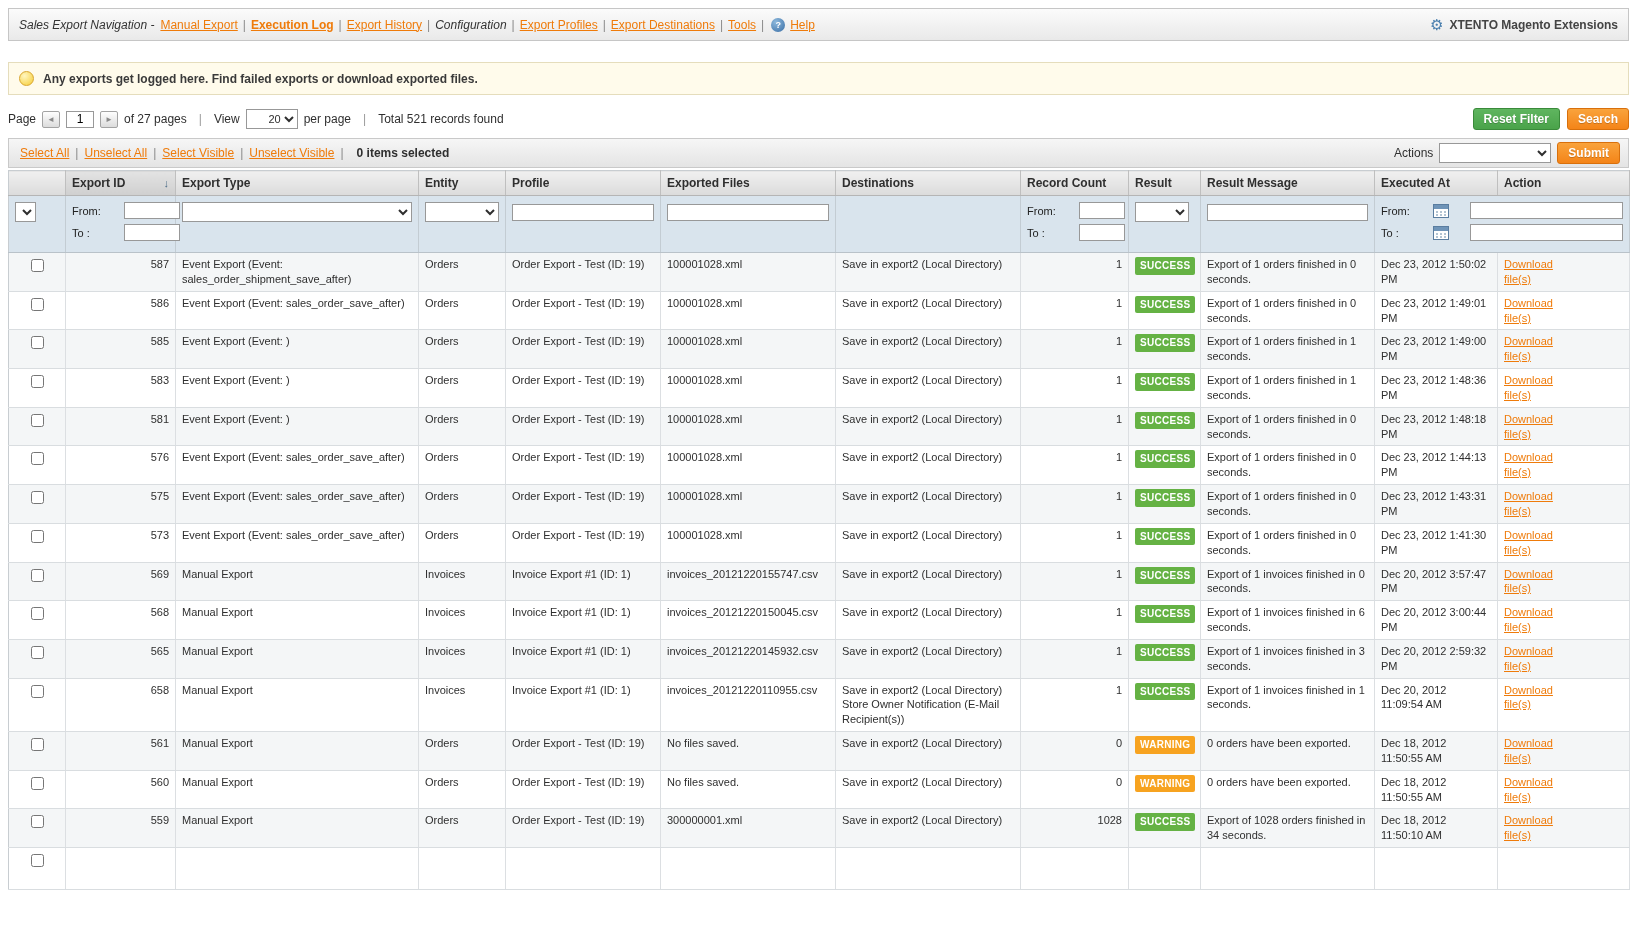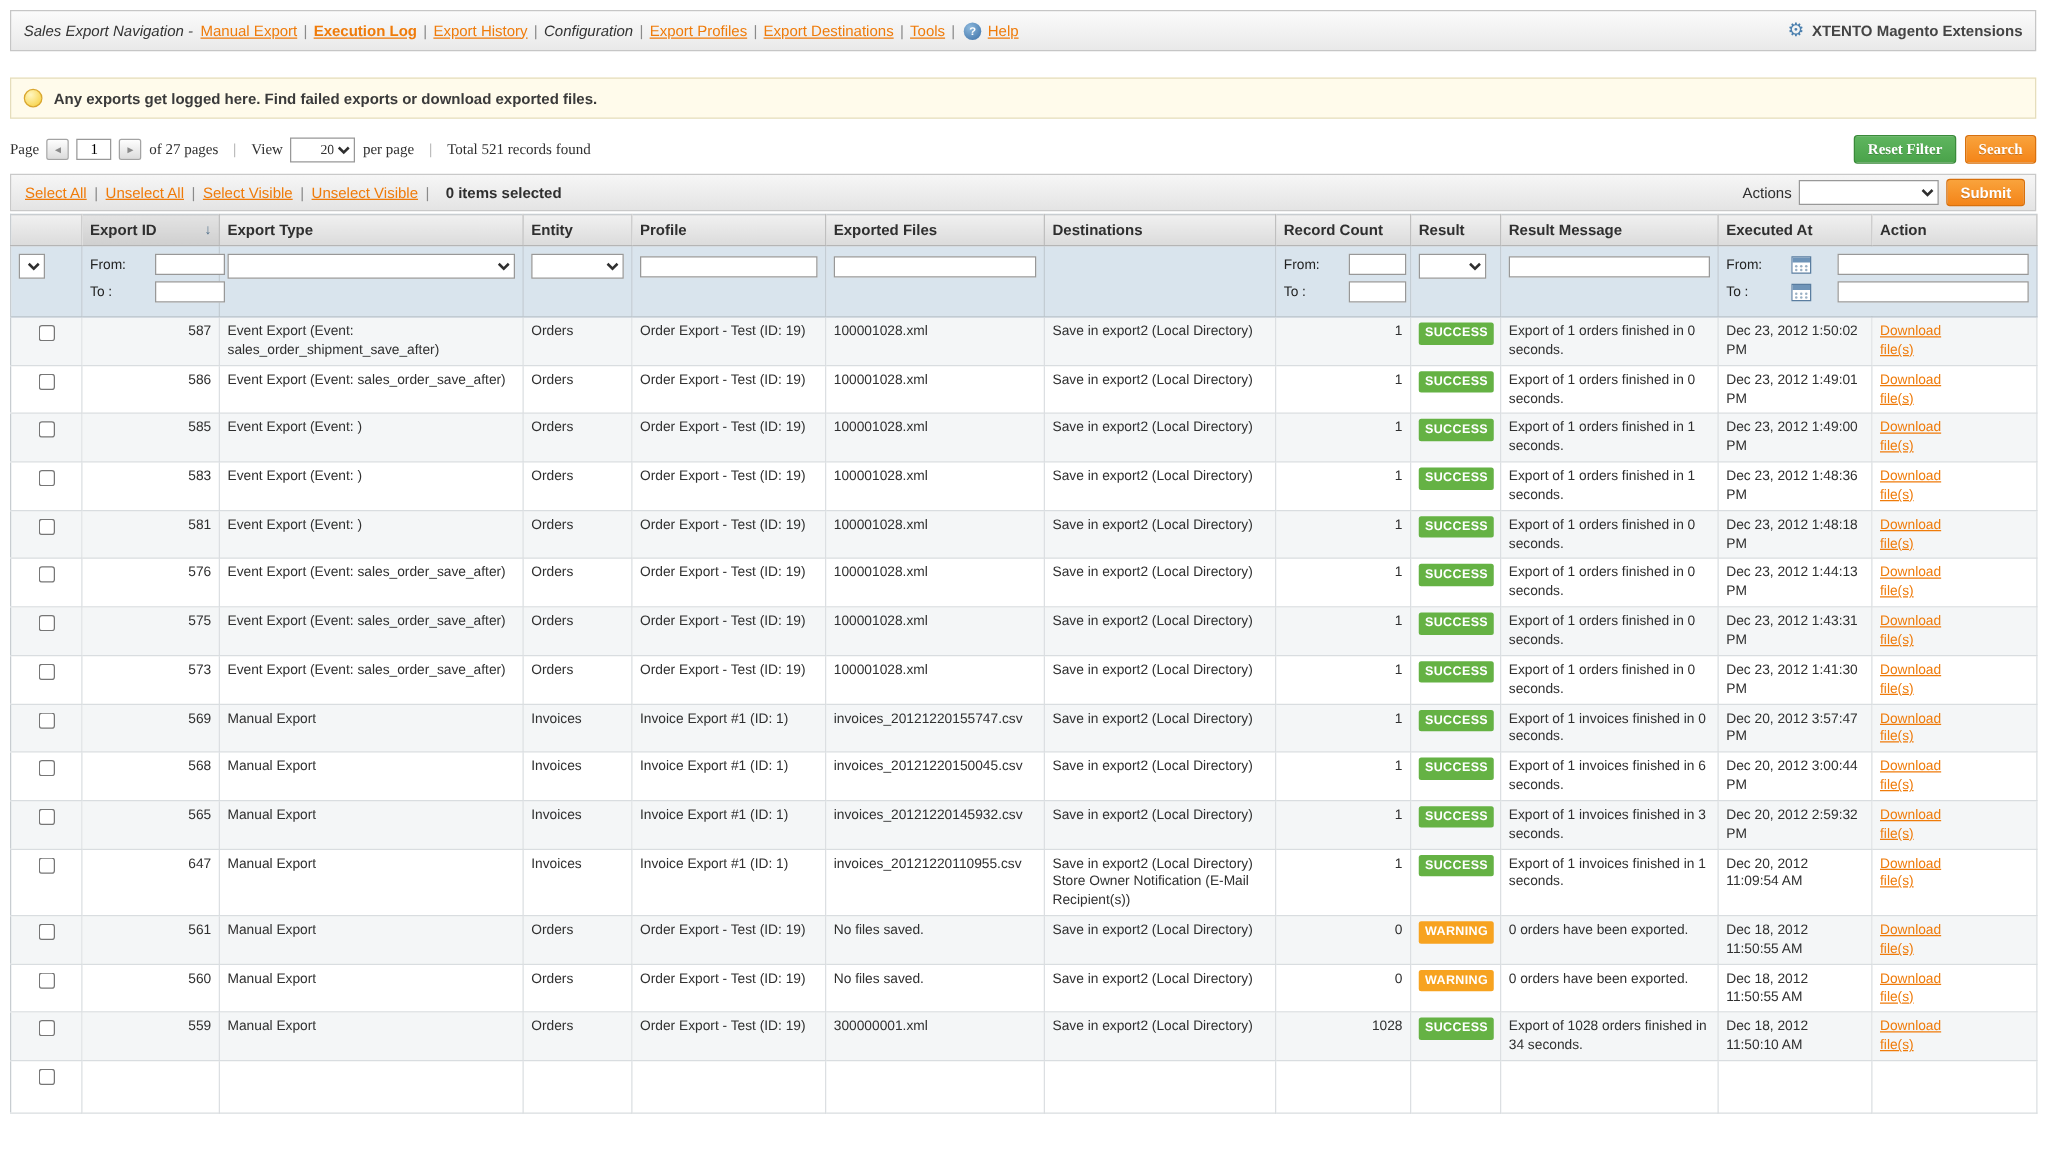--- a/index.html
+++ b/index.html
@@ -56,21 +56,20 @@
     background: radial-gradient(circle at 35% 30%, #fff6c0, #f6cd35);
     border: 1px solid #d9a62e;
   }
   .notice-text { font-size: 12px; font-weight: bold; color: #3a3a3a; }
 
   
   .pager-row {
     margin: 13px 0 8px 0;
     display: flex; justify-content: space-between; align-items: center;
     font-size: 12px;
-    font-family: Liberation Serif, serif;
   }
   .pager-left { display: flex; align-items: center; gap: 6px; }
   .pg-btn {
     display: inline-flex; align-items: center; justify-content: center;
     width: 18px; height: 17px;
     background: linear-gradient(#fefefe, #dcdcdc);
     border: 1px solid #a3a3a3; border-radius: 2px;
     color: #8a8a8a; font-size: 8px; cursor: pointer;
   }
   .pg-input { width: 28px; height: 17px; border: 1px solid #999; text-align: center; font-size: 12px; font-family: inherit; }
@@ -512,21 +511,21 @@
     <td>invoices_20121220145932.csv</td>
     <td class="pre">Save in export2 (Local Directory)</td>
     <td class="a-right">1</td>
     <td><span class="badge success">SUCCESS</span></td>
     <td>Export of 1 invoices finished in 3 seconds.</td>
     <td>Dec 20, 2012 2:59:32 PM</td>
     <td><a class="dl">Download file(s)</a></td>
   </tr>
         <tr class="grid-row">
     <td class="a-center"><input type="checkbox" style=""></td>
-    <td class="a-right">647</td>
+    <td class="a-right">658</td>
     <td>Manual Export</td>
     <td>Invoices</td>
     <td>Invoice Export #1 (ID: 1)</td>
     <td>invoices_20121220110955.csv</td>
     <td class="pre">Save in export2 (Local Directory)
 Store Owner Notification (E-Mail Recipient(s))</td>
     <td class="a-right">1</td>
     <td><span class="badge success">SUCCESS</span></td>
     <td>Export of 1 invoices finished in 1 seconds.</td>
     <td>Dec 20, 2012 11:09:54 AM</td>

